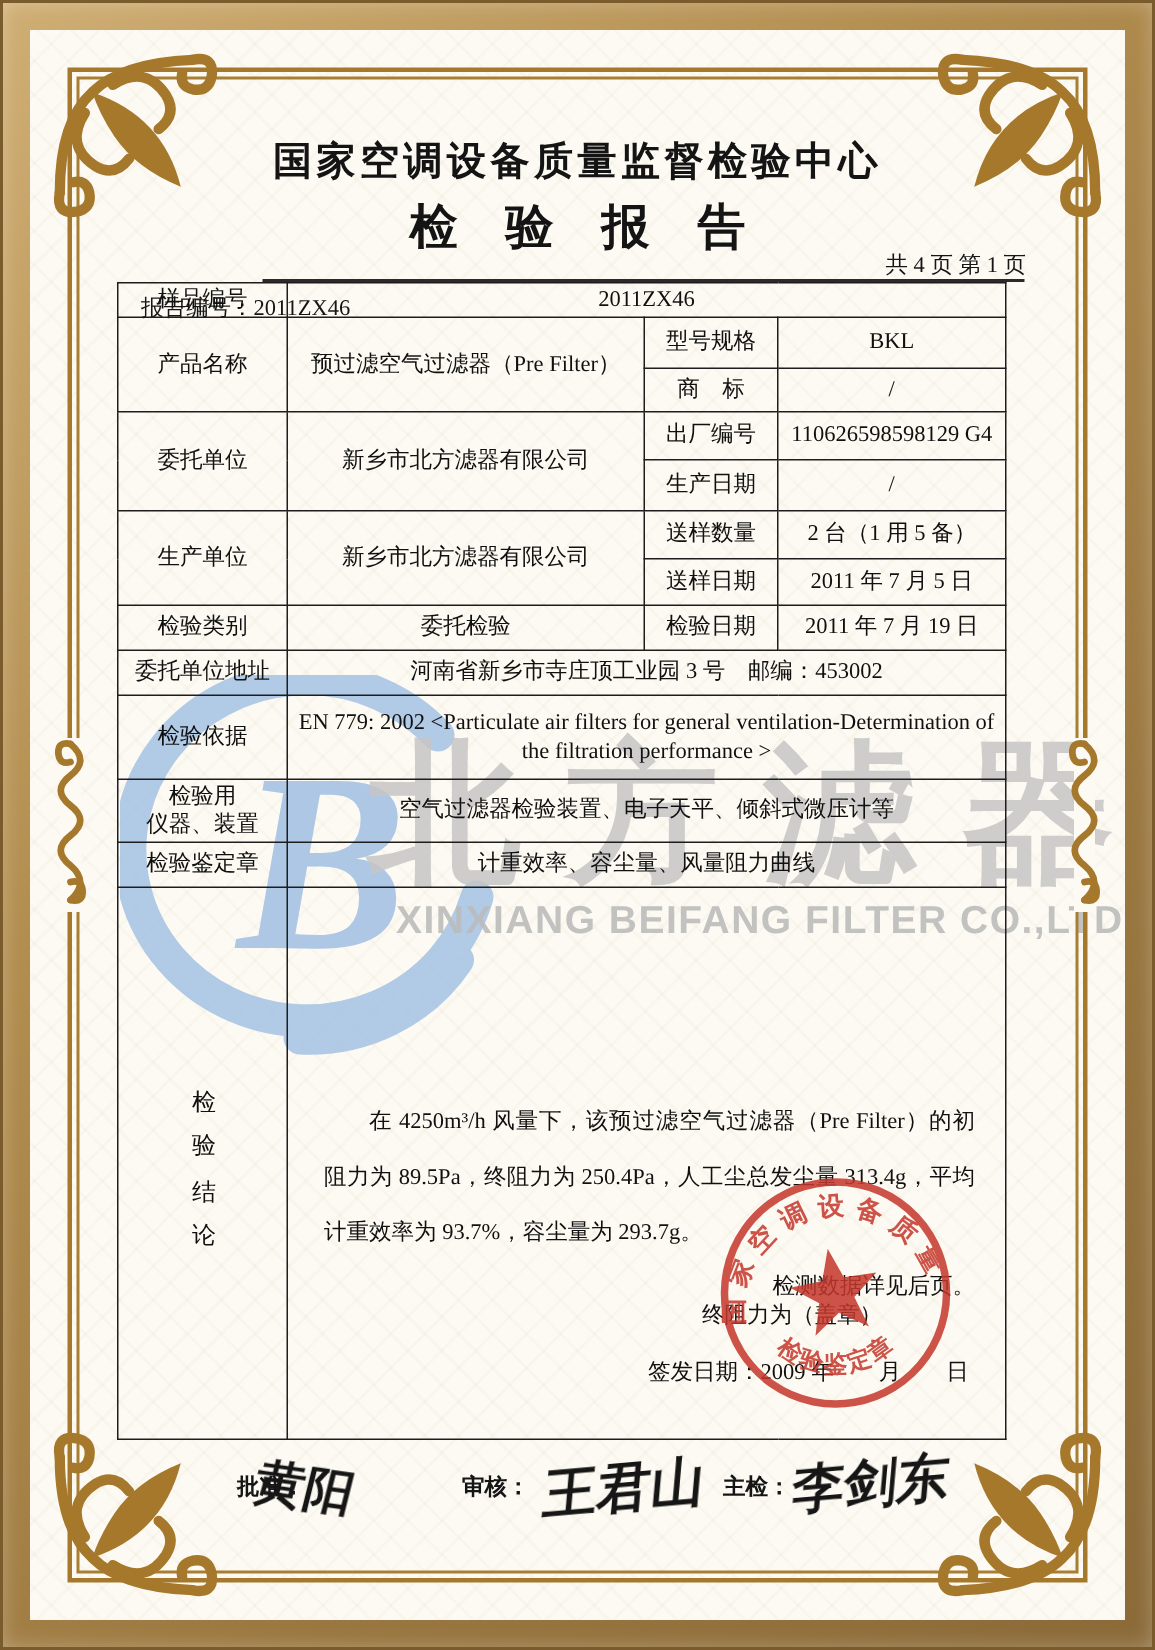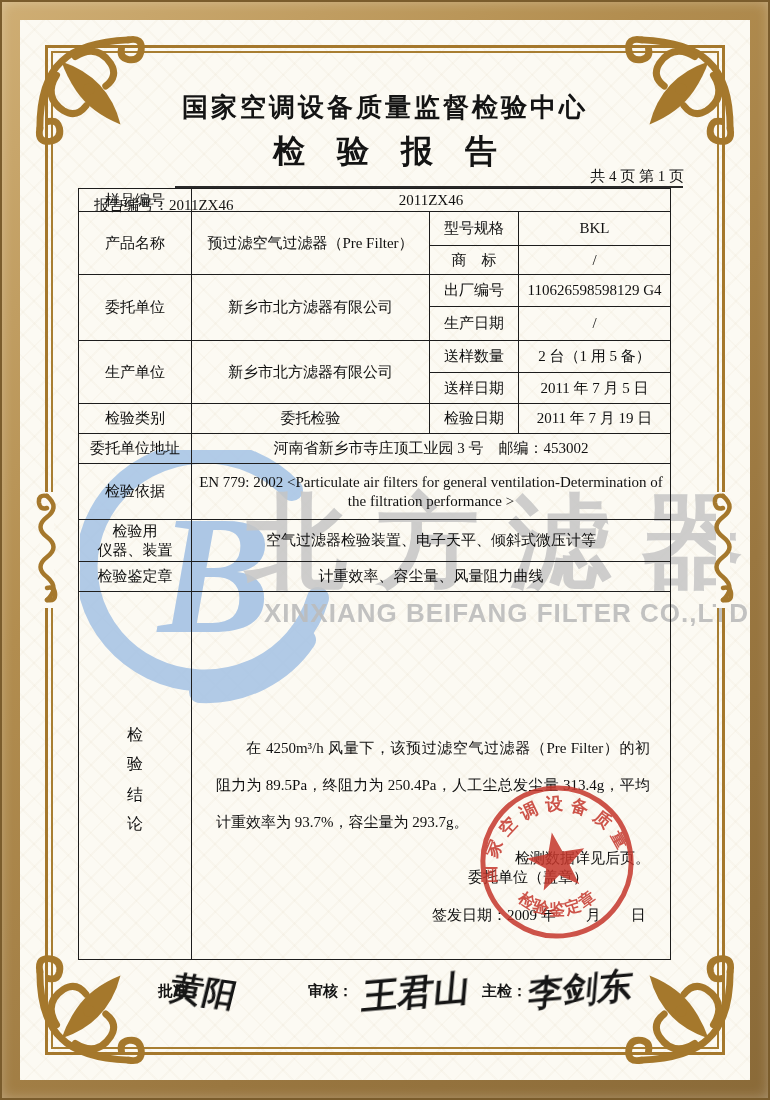--- a/index.html
+++ b/index.html
@@ -235,21 +235,21 @@
         <td>检验鉴定章</td>
         <td colspan="3">计重效率、容尘量、风量阻力曲线</td>
       </tr>
       <tr class="h368">
         <td class="concl-label">
           <div class="vtext">检验结论</div>
         </td>
         <td colspan="3" class="concl">
           <div class="concl-p1">在 4250m³/h 风量下，该预过滤空气过滤器（Pre Filter）的初阻力为 89.5Pa，终阻力为 250.4Pa，人工尘总发尘量 313.4g，平均计重效率为 93.7%，容尘量为 293.7g。</div>
           <div class="concl-p2">检测数据详见后页。</div>
-          <div class="seal-unit">委托单位（盖章）</div>
+          <div class="seal-unit">终阻力为（盖章）</div>
           <div class="issue-date">签发日期：2009 年　　月　　日</div>
         </td>
       </tr>
     </tbody>
       </table>
 
     <svg class="stamp" viewBox="0 0 164 164">
       <defs>
         <path id="arcTop" d="M 18,94 A 64,64 0 1 1 146,94"></path>
         <path id="arcBot" d="M 32,106 A 58,58 0 0 0 132,106"></path>

